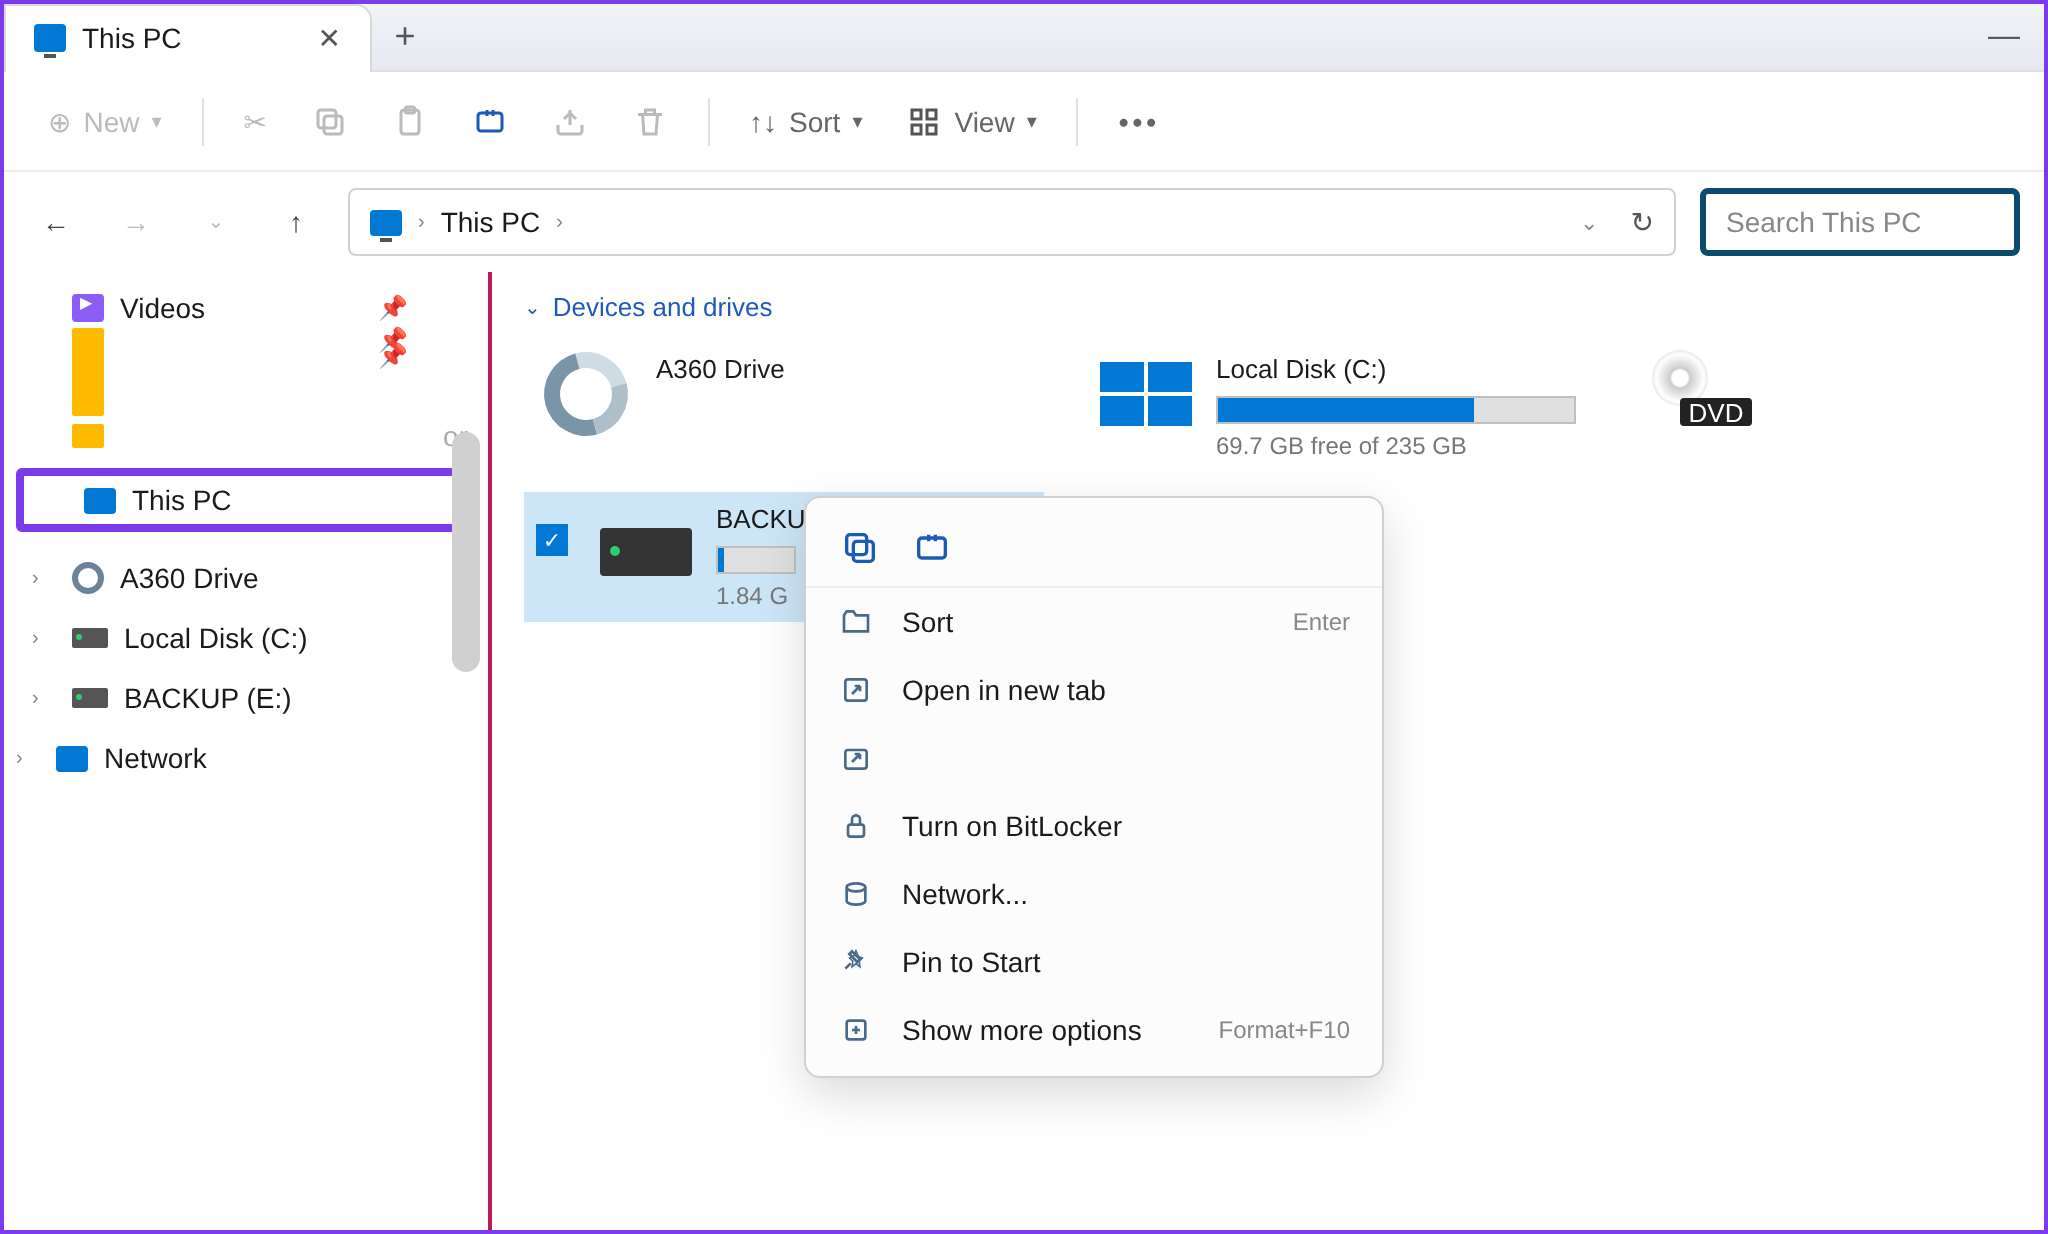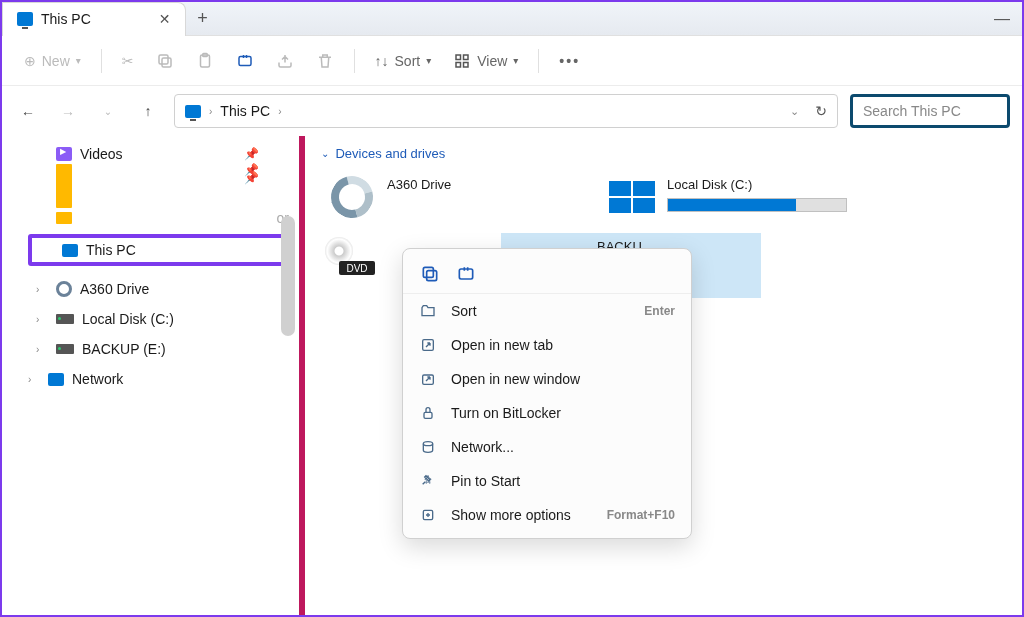--- a/index.html
+++ b/index.html
@@ -30,21 +30,21 @@
 .addrbar .mon { width: 16px; height: 13px; background: #0078d4; display: inline-block; border-radius: 2px; position: relative; }
 .addrbar .mon::after { content: ""; position: absolute; bottom: -3px; left: 5px; width: 6px; height: 2px; background: #555; }
 .addrbar .chev { color: #888; font-size: 10px; }
 .addrbar .flex { flex: 1; }
 .searchbox { width: 160px; height: 34px; border: 3px solid #0c4a6e; border-radius: 4px; padding: 0 10px; color: #888; display: flex; align-items: center; }
 
 
 .main { display: flex; height: 480px; }
 
 
-.sidebar { width: 283px; padding: 6px 0; overflow: hidden; position: relative; border-right: 6px solid #be185d; margin-left: 20px; }
+.sidebar { width: 244px; padding: 6px 0; overflow: hidden; position: relative; border-right: 2px solid #be185d; }
 .sbox { position: absolute; right: 4px; top: 0; bottom: 0; width: 14px; }
 .sbox .thumb { position: absolute; top: 80px; width: 14px; height: 120px; background: #d0d0d0; border-radius: 7px; }
 .sideitem { display: flex; align-items: center; padding: 4px 10px 4px 34px; gap: 8px; position: relative; }
 .sideitem .pin { position: absolute; right: 40px; color: #888; font-size: 12px; }
 .sideitem.folder::before { content: ""; width: 16px; height: 12px; background: #ffb900; display: inline-block; border-radius: 1px; position: absolute; left: 34px; }
 .sideitem.folder { padding-left: 58px; }
 .videos-ico { width: 16px; height: 14px; background: #8b5cf6; border-radius: 2px; display: inline-block; position: relative; }
 .videos-ico::after { content: "▶"; color: white; font-size: 8px; position: absolute; left: 4px; top: 0; }
 .sideitem.highlight { border: 4px solid #7c3aed; border-radius: 3px; margin: 4px 6px; padding-left: 30px; background: #fff; }
 .tree { margin-top: 8px; }
@@ -67,31 +67,31 @@
 .drive-card .bar { width: 180px; height: 14px; background: #e0e0e0; border: 1px solid #c0c0c0; }
 .drive-card .bar .fill { height: 100%; background: #0078d4; }
 .drive-card .free { font-size: 12px; color: #777; margin-top: 4px; }
 .big-a360 { width: 42px; height: 42px; border: 8px solid #7a95a8; border-radius: 50%; border-right-color: #aebfc9; border-top-color: #d0dce3; transform: rotate(30deg); }
 .big-drive { width: 46px; height: 24px; background: #333; border-radius: 2px; position: relative; margin-top: 8px; }
 .big-drive::before { content: ""; width: 5px; height: 5px; background: #2ecc71; position: absolute; left: 5px; top: 9px; border-radius: 50%; }
 .win-logo { width: 46px; height: 32px; display: grid; grid-template-columns: 1fr 1fr; grid-template-rows: 1fr 1fr; gap: 2px; }
 .win-logo span { background: #0078d4; }
 .dvd-ico { width: 46px; height: 32px; position: relative; display: flex; align-items: center; justify-content: center; }
 .dvd-ico .disc { width: 28px; height: 28px; border-radius: 50%; background: radial-gradient(#fff 20%, #ccc 25%, #fff 60%, #aaa); position: absolute; top: -6px; left: -4px; }
-.dvd-ico .box { width: 36px; height: 14px; background: #222; color: #fff; font-size: 10px; display: flex; align-items: center; justify-content: center; border-radius: 2px; position: absolute; bottom: 0; right: 0; }
+.dvd-ico .box { width: 36px; height: 14px; background: #222; color: #fff; font-size: 13px; display: flex; align-items: center; justify-content: center; border-radius: 2px; position: absolute; bottom: 0; right: 0; }
 .check { width: 16px; height: 16px; background: #0078d4; display: inline-flex; align-items: center; justify-content: center; color: white; font-size: 11px; margin-right: 4px; margin-top: 10px; }
 
 
 .ctx { position: absolute; left: 402px; top: 248px; width: 290px; background: #fcfcfc; border: 1px solid #d0d0d0; border-radius: 8px; box-shadow: 0 8px 24px rgba(0,0,0,0.15); padding: 6px 0; z-index: 50; }
 .ctx-top { display: flex; gap: 14px; padding: 8px 16px; border-bottom: 1px solid #eee; }
 .ctx-top .tico { width: 22px; height: 22px; display: flex; align-items: center; justify-content: center; color: #1e5bb8; cursor: pointer; }
 .ctxitem { display: flex; align-items: center; padding: 8px 16px; gap: 14px; cursor: pointer; }
 .ctxitem .ico { width: 18px; height: 18px; display: flex; align-items: center; justify-content: center; color: #4a6a8a; }
 .ctxitem .label { flex: 1; font-size: 14px; }
-.ctxitem .shortcut { font-size: 12px; color: #888; font-weight: bold; }
+.ctxitem .shortcut { font-size: 12px; color: #888; }
 .ctxitem.highlight { border: 4px solid #7c3aed; border-radius: 4px; margin: 2px 4px; padding: 4px 12px; }
 </style>
 </head>
 <body>
 
 <div class="titlebar">
   <div class="tab">
     <span class="mon"></span>
     <span>This PC</span>
     <span class="close">✕</span>
@@ -252,20 +252,21 @@
               <span></span>
               <span></span>
               <span></span>
             </div>
           </div>
         <div class="info">
           <div class="name">Local Disk (C:)</div>
           <div class="bar">
               <div class="fill" style="width:72%"></div>
             </div>
+          <div class="free">69.7 GB free of 235 GB</div>
         </div>
       </div>
       <div class="drive-card" style="width:160px">
         <div class="dicon">
             <div class="dvd-ico">
               <div class="disc"></div>
               <div class="box">DVD</div>
             </div>
           </div>
       </div>
@@ -321,21 +322,20 @@
         <span class="label">Open in new tab</span>
         <span class="shortcut"></span>
       </div>
       <div class="ctxitem">
         <span class="ico">
           <svg viewBox="0 0 24 24" width="16" height="16" fill="none" stroke="#4a6a8a" stroke-width="2">
             <rect x="4" y="6" width="16" height="14" rx="2"></rect>
             <path d="M9 15l6-6m0 0h-4m4 0v4"></path>
           </svg>
         </span>
-        <span class="label">Open in new window</span>
         <span class="shortcut"></span>
       </div>
       <div class="ctxitem">
         <span class="ico">
           <svg viewBox="0 0 24 24" width="16" height="16" fill="none" stroke="#4a6a8a" stroke-width="2">
             <rect x="6" y="11" width="12" height="9" rx="2"></rect>
             <path d="M9 11V7a3 3 0 116 0v4"></path>
           </svg>
         </span>
         <span class="label">Turn on BitLocker</span>

